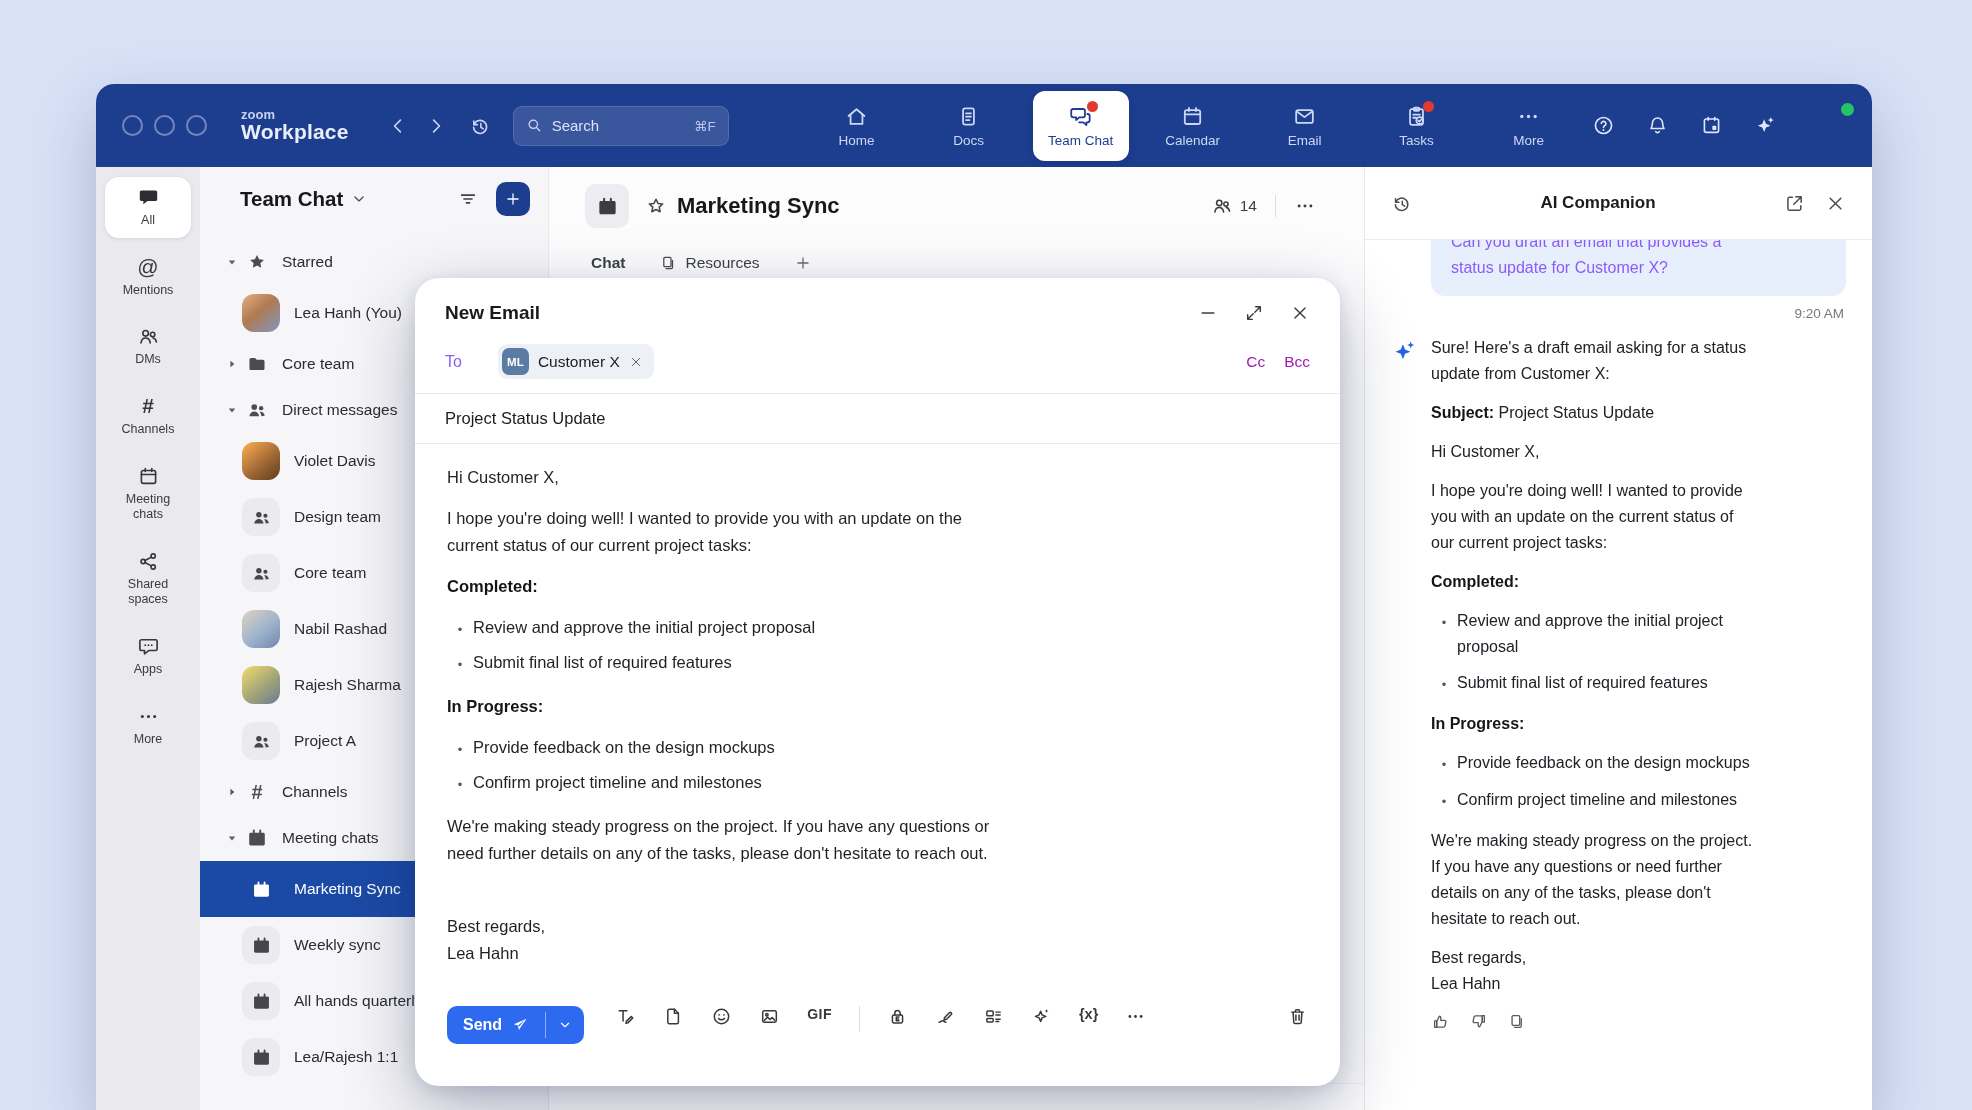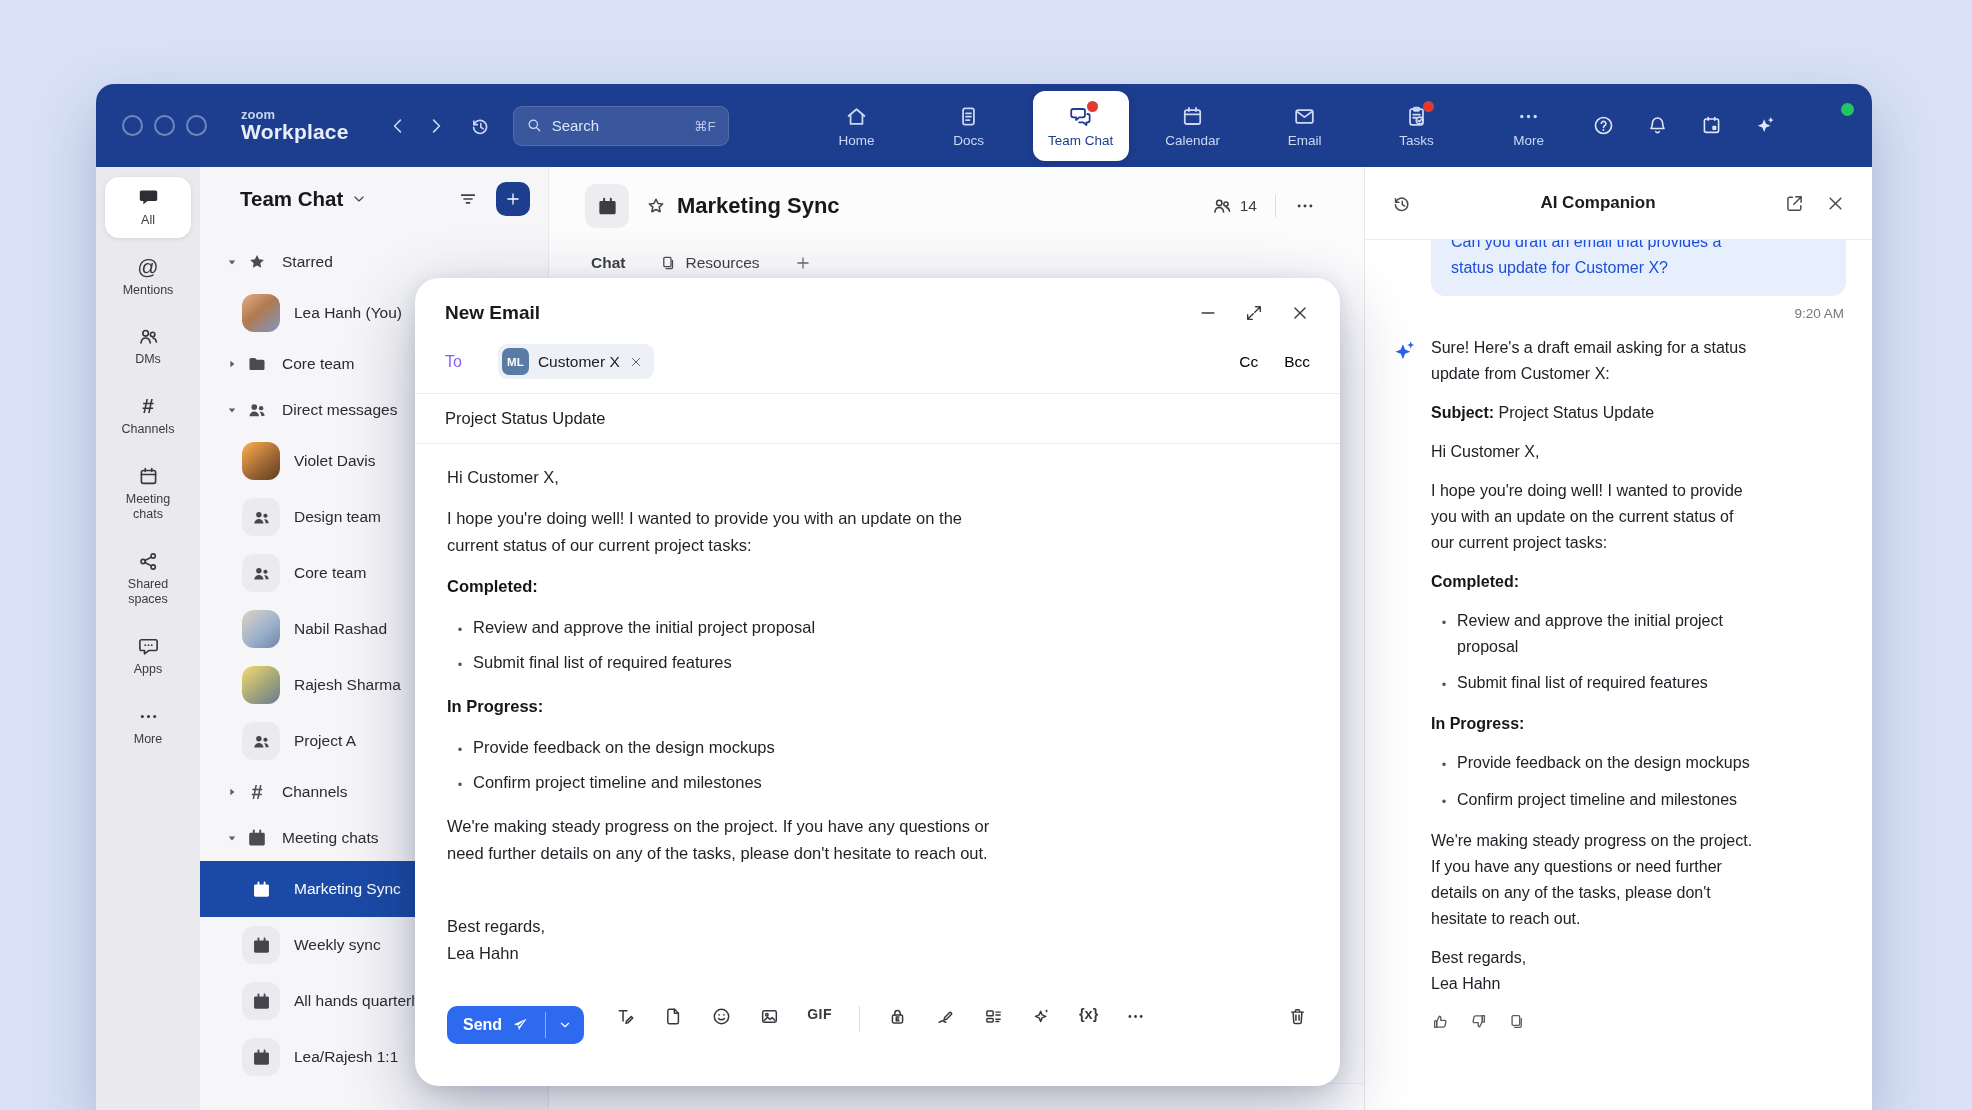--- a/index.html
+++ b/index.html
@@ -102,21 +102,21 @@
   .inputstrip{position:absolute;left:0;right:0;bottom:0;height:26px;background:#fdfdfe;border-top:1px solid #f0f0f3;z-index:2}
   
   .ai{width:507px;border-left:1px solid #e7e7ec;flex:none;display:flex;flex-direction:column;background:#fff}
   .aihead{height:72px;display:flex;align-items:center;padding:0 26px;border-bottom:1px solid #ececf0;
     position:relative;z-index:2;background:#fff;color:#4a4b51}
   .aihead .hic{width:21px;height:21px}
   .aititle{flex:1;text-align:center;font-size:17px;font-weight:600;color:#1b1c20}
   .aiacts{display:flex;gap:20px}
   .aibody{flex:1;overflow:hidden;padding:0 26px;position:relative;z-index:1}
   .bubble{margin:-26px 0 0 40px;background:#e7effc;border-radius:14px;padding:15px 20px;
-    font-size:16px;line-height:26px;color:#1d4ed8;white-space:pre-line}
+    font-size:16px;line-height:26px;color:#8b5cf6;white-space:pre-line}
   .time{text-align:right;font-size:13.5px;color:#77787e;margin:10px 2px 2px}
   .reply{display:flex;gap:13px;margin-top:14px}
   .spark{width:27px;height:27px;color:#2b63e8;flex:none;margin-top:3px}
   .rtext{width:404px;font-size:16px;line-height:26px;color:#202228}
   .rtext p{margin:0 0 13px;white-space:pre-line}
   .rtext .hd{font-weight:700;color:#15161a}
   .bl{display:flex;margin:0 0 10px}
   .bl .mk{width:26px;flex:none;text-align:center;color:#55565c}
   .bl .mk::before{content:"•";font-size:13px;position:relative;top:1px}
   .bl .bt{white-space:pre-line}
@@ -130,21 +130,21 @@
   .mdtitle{flex:1;font-size:19px;font-weight:700;color:#191a1e}
   .mdacts{display:flex;gap:26px;color:#3c3d43;align-items:center}
   .mdacts svg{width:20px;height:20px}
   .torow{display:flex;align-items:center;padding:6px 30px 14px;border-bottom:1px solid #e9e9ee}
   .tolabel{font-size:16px;color:#8b5cf6;margin-right:36px}
   .chip{display:flex;align-items:center;gap:9px;background:#edf1f6;border-radius:9px;padding:4px 11px 4px 4px}
   .chip .ml{width:27px;height:27px;border-radius:7px;background:#5a7ba3;color:#fff;font-size:11.5px;font-weight:700;
     display:flex;align-items:center;justify-content:center}
   .chip .nm{font-size:15.5px;color:#202127}
   .chip .cx{width:14px;height:14px;color:#5c5e66}
-  .ccbcc{margin-left:auto;display:flex;gap:26px;font-size:15.5px;color:#000000}
+  .ccbcc{margin-left:auto;display:flex;gap:19px;font-size:15.5px;color:#a21caf}
   .subjrow{padding:15px 30px;border-bottom:1px solid #e9e9ee;font-size:16.5px;color:#1c1d22}
   .mdbody{flex:1;padding:20px 32px 0;font-size:16.5px;line-height:27px;color:#1f2126;overflow:hidden}
   .mdbody p{margin:0 0 14px;white-space:pre-line}
   .mdbody .hd{font-weight:700;color:#141519}
   .mdbody .bl{margin:0 0 7px}
   .mdbody .signoff{margin-top:46px}
   .mdtools{height:80px;display:flex;align-items:flex-start;padding:0 32px;gap:27px;color:#36383e}
   .send{display:flex;align-items:stretch;background:#2e6af0;border-radius:10px;color:#fff;overflow:hidden;margin-right:4px;flex:none}
   .send .sl{display:flex;align-items:center;gap:9px;padding:10px 16px;font-size:16px;font-weight:600}
   .send .sl svg{width:18px;height:18px}

